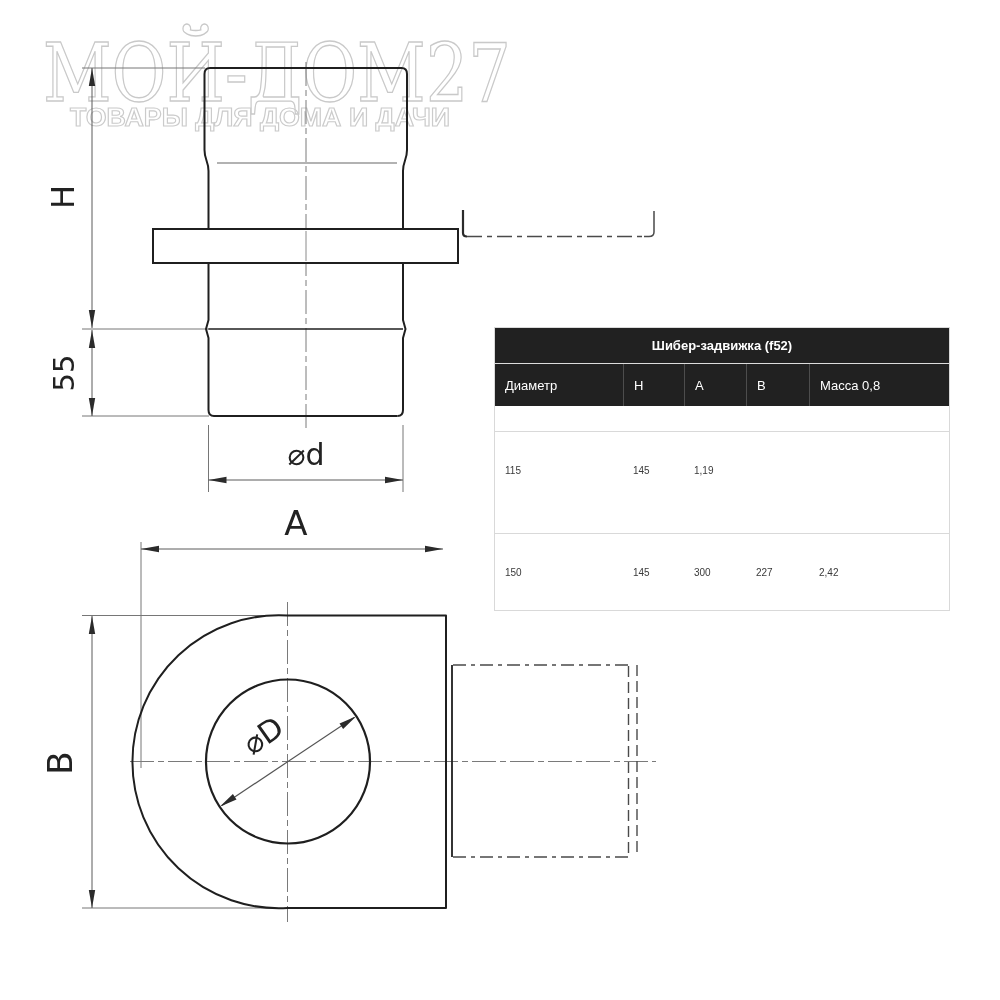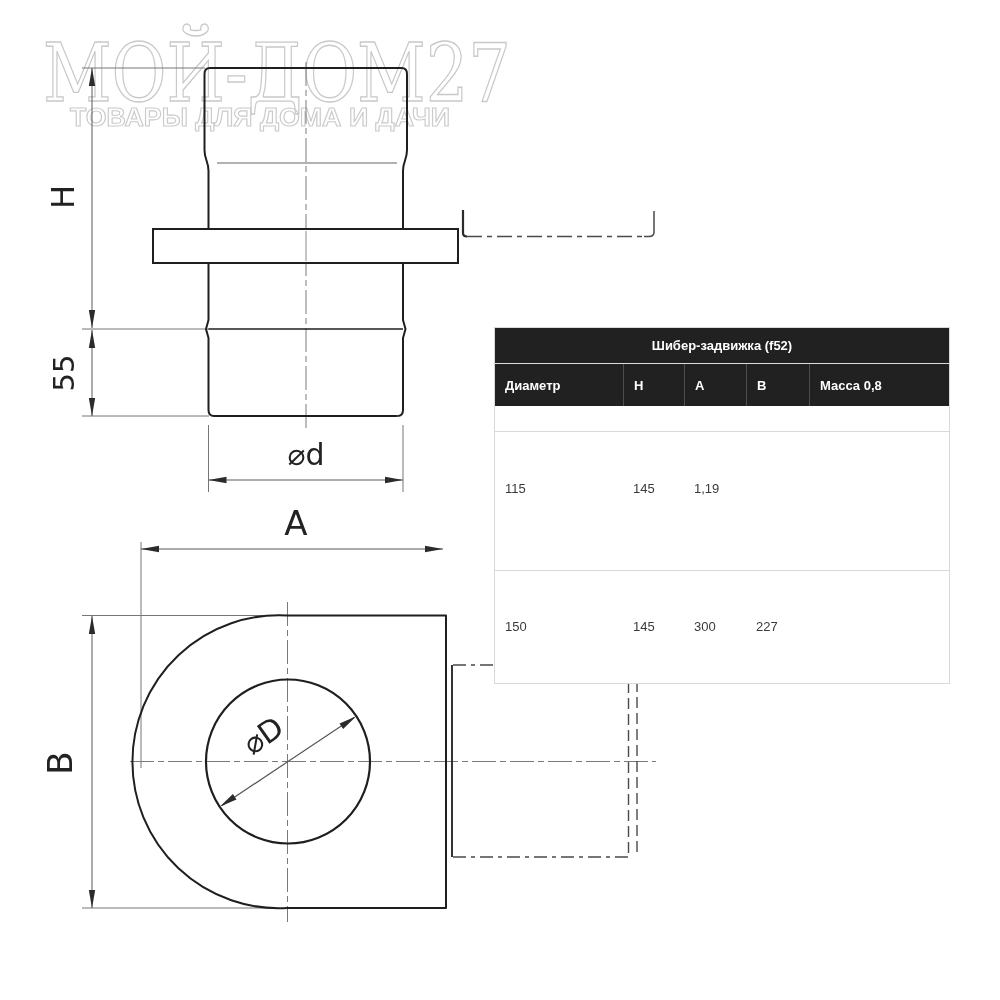--- a/index.html
+++ b/index.html
@@ -3,38 +3,38 @@
 <meta charset="utf-8">
 <style>
   html,body{margin:0;padding:0;}
   body{
     width:1000px;height:1000px;position:relative;background:#ffffff;
     font-family:"Liberation Sans", sans-serif;overflow:hidden;
   }
   #drawing-svg{position:absolute;left:0;top:0;}
   
   .spec-table{
-    position:absolute;left:494px;top:327px;width:456px;height:357px;
+    position:absolute;left:494px;top:327px;width:456px;height:284px;
     box-sizing:border-box;border:1px solid #d9d9d9;background:#ffffff;
     display:flex;flex-direction:column;font-family:"Liberation Sans",sans-serif;
   }
   .t-title{
     height:36px;flex:0 0 36px;background:#212121;color:#ffffff;
     display:flex;align-items:center;justify-content:center;
     font-size:13px;font-weight:bold;border-bottom:1px solid #dcdcdc;box-sizing:border-box;
   }
   .t-head{
     height:42px;flex:0 0 42px;background:#212121;color:#ffffff;
-    display:flex;font-size:13px;font-weight:bold;box-sizing:border-box;
+    display:flex;font-size:13px;font-weight:normal;box-sizing:border-box;
   }
   .t-head .t-cell{border-left:1px solid #4d4d4d;}
   .t-head .t-cell:first-child{border-left:none;}
   .t-row{
     flex:1 1 auto;display:flex;background:#ffffff;color:#3a3a3a;
-    font-size:13px;border-top:1px solid #d9d9d9;box-sizing:border-box;margin-top:25px;
+    font-size:10px;border-top:1px solid #d9d9d9;box-sizing:border-box;margin-top:25px;
   }
   .t-row:first-of-type{border-top:none;}
   .t-cell{
     display:flex;align-items:center;padding-left:10px;box-sizing:border-box;
     white-space:nowrap;overflow:hidden;
   }
   .c0{width:128px;flex:0 0 128px;}
   .c1{width:61px;flex:0 0 61px;}
   .c2{width:62px;flex:0 0 62px;}
   .c3{width:63px;flex:0 0 63px;}
@@ -174,14 +174,15 @@
   <div class="t-row">
     <div class="t-cell c0">115</div>
     <div class="t-cell c1">145</div>
     <div class="t-cell c4">1,19</div>
   </div>
   <div class="t-row">
     <div class="t-cell c0">150</div>
     <div class="t-cell c1">145</div>
     <div class="t-cell c2">300</div>
     <div class="t-cell c3">227</div>
+    <div class="t-cell c4">2,42</div>
   </div>
 </div>
 
 </body></html>

